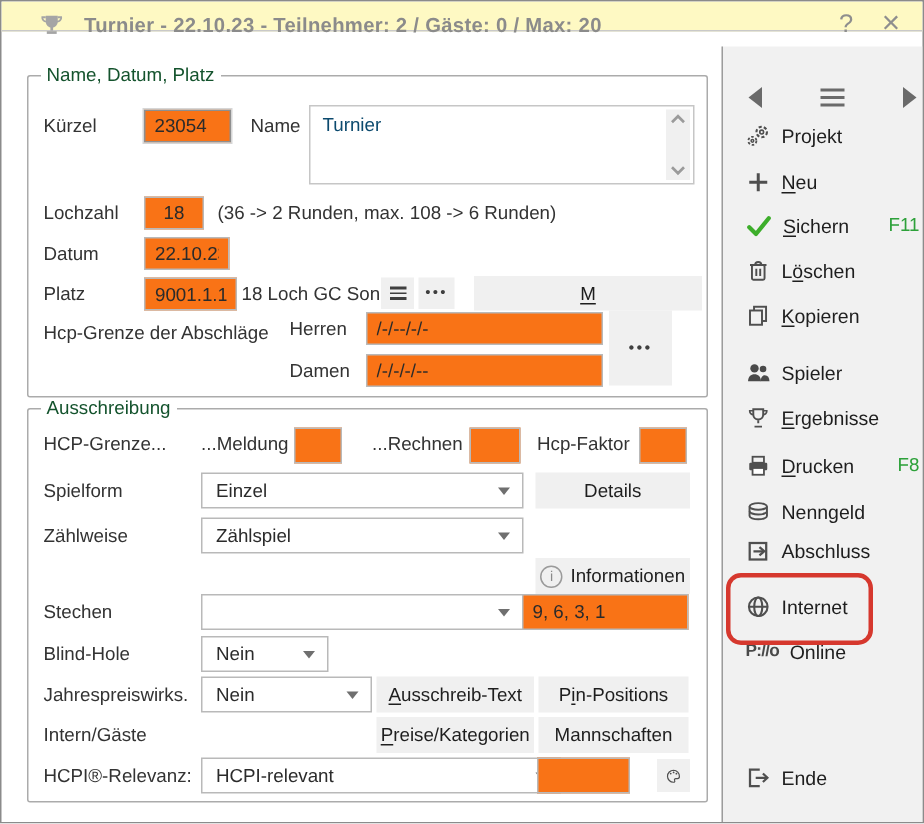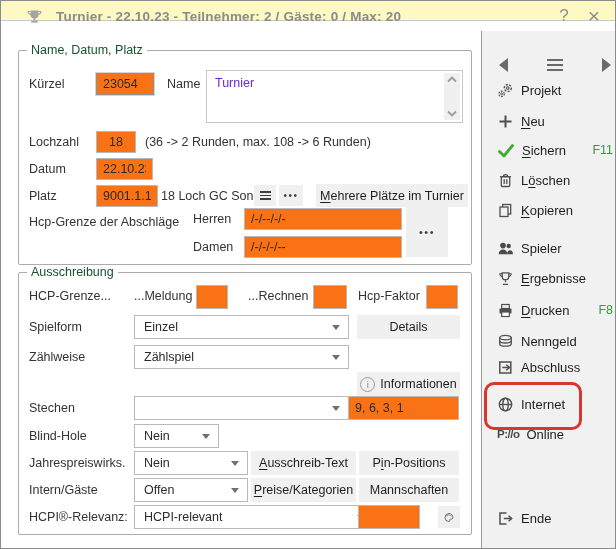--- a/index.html
+++ b/index.html
@@ -28,21 +28,21 @@
   legend{font-size:12.5px;color:#14532d;margin-left:8px;padding:0 4px;}
   .g1{left:17px;top:42px;width:452px;height:220px;}
   .g2{left:17px;top:264px;width:452px;height:268px;}
   
   .lbl{position:absolute;font-size:12.5px;color:#333;white-space:nowrap;cursor:default;}
   .inp{position:absolute;height:22px;background:#f97316;border:1px solid #b9b9b9;box-sizing:border-box;display:flex;}
   .inp input{border:none;outline:none;background:transparent;width:100%;padding:0 6px;font-family:inherit;font-size:12.5px;color:#2b2b2b;}
   .inp.center input{text-align:center;padding:0 2px;}
   .inp.focusd{border:1px solid #8f8f8f;outline:1px solid #d6d6d6;}
   .namebox{position:absolute;left:205px;top:69px;width:257px;height:53px;background:#fff;border:1px solid #c6c6c6;box-sizing:border-box;}
-  .namebox .txt{position:absolute;left:8px;top:5px;right:22px;font-size:12.5px;color:#6d28d9;}
+  .namebox .txt{position:absolute;left:8px;top:5px;right:22px;font-size:12.5px;color:#0c4a6e;}
   .scrollstrip{position:absolute;right:2px;top:2px;bottom:2px;width:16px;background:#f0f0f0;display:flex;flex-direction:column;justify-content:space-between;align-items:center;padding:2px 0;box-sizing:border-box;}
   .dd{position:absolute;height:24px;background:#fff;border:1px solid #b9b9b9;box-sizing:border-box;display:flex;align-items:center;padding:0 24px 0 9px;font-size:12.5px;color:#2b2b2b;cursor:default;}
   .dd-arrow{position:absolute;right:8px;top:50%;margin-top:-2.5px;width:0;height:0;border-left:4.5px solid transparent;border-right:4.5px solid transparent;border-top:5px solid #6f6f6f;}
   .btn{position:absolute;background:#f0f0f0;border:none;display:flex;align-items:center;justify-content:center;font-family:inherit;font-size:12.5px;color:#1e1e1e;height:24px;box-sizing:border-box;cursor:default;white-space:nowrap;}
   .dots{font-size:10px;letter-spacing:1.5px;color:#3f3f3f;}
   .clip{overflow:hidden;}
   .info-i{display:inline-flex;align-items:center;justify-content:center;width:13px;height:13px;border:1px solid #9a9a9a;border-radius:50%;font-size:9.5px;color:#8a8a8a;margin-right:5px;flex:0 0 auto;}
   svg{display:block;}
 </style>
 </head>
@@ -105,21 +105,20 @@
   <button class="btn" style="left:253px;top:184px;width:22px;height:21px;">
     <span class="burger" style="gap:2px;">
         <i style="width:11px;height:1.8px;background:#3f3f3f;"></i>
         <i style="width:11px;height:1.8px;background:#3f3f3f;"></i>
         <i style="width:11px;height:1.8px;background:#3f3f3f;"></i>
       </span>
   </button>
   <button class="btn dots" style="left:278px;top:184px;width:24px;height:21px;">•••</button>
   <button class="btn" style="left:315px;top:183px;width:152px;height:23px;">
     <span class="ak">M</span>
-      <span>ehrere Plätze im Turnier</span>
   </button>
 
   <span class="lbl" style="left:28px;top:214px;">Hcp-Grenze der Abschläge</span>
   <span class="lbl" style="left:192px;top:211px;">Herren</span>
   <span class="inp" style="left:243px;top:207px;width:158px;">
     <input value="/-/--/-/-" style="">
   </span>
   <span class="lbl" style="left:192px;top:239px;">Damen</span>
   <span class="inp" style="left:243px;top:235px;width:158px;">
     <input value="/-/-/-/--" style="">
@@ -185,24 +184,20 @@
     <span class="ak">A</span>
       <span>usschreib-Text</span>
   </button>
   <button class="btn" style="left:358px;top:450px;width:100px;">
     <span>P</span>
       <span class="ak">i</span>
       <span>n-Positions</span>
   </button>
 
   <span class="lbl" style="left:28px;top:482px;">Intern/Gäste</span>
-  <div class="dd" style="left:133px;top:477px;width:114px;">
-    <span>Offen</span>
-    <span class="dd-arrow"></span>
-  </div>
   <button class="btn" style="left:250px;top:477px;width:105px;">
     <span class="ak">P</span>
       <span>reise/Kategorien</span>
   </button>
   <button class="btn" style="left:358px;top:477px;width:100px;">Mannschaften</button>
 
   <span class="lbl" style="left:28px;top:509px;">HCPI®-Relevanz:</span>
   <div class="dd" style="left:133px;top:504px;width:240px;">
     <span>HCPI-relevant</span>
     <span class="dd-arrow"></span>

